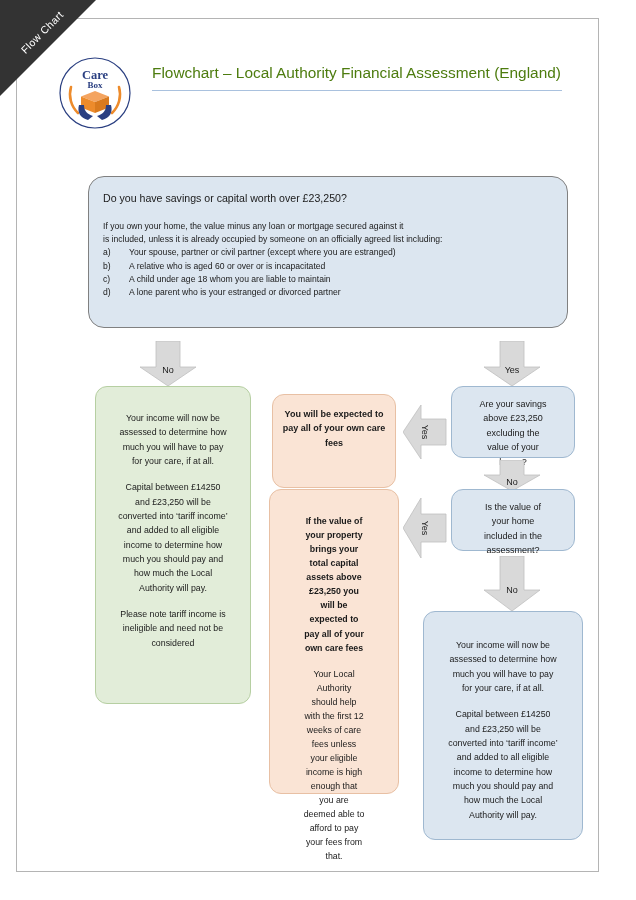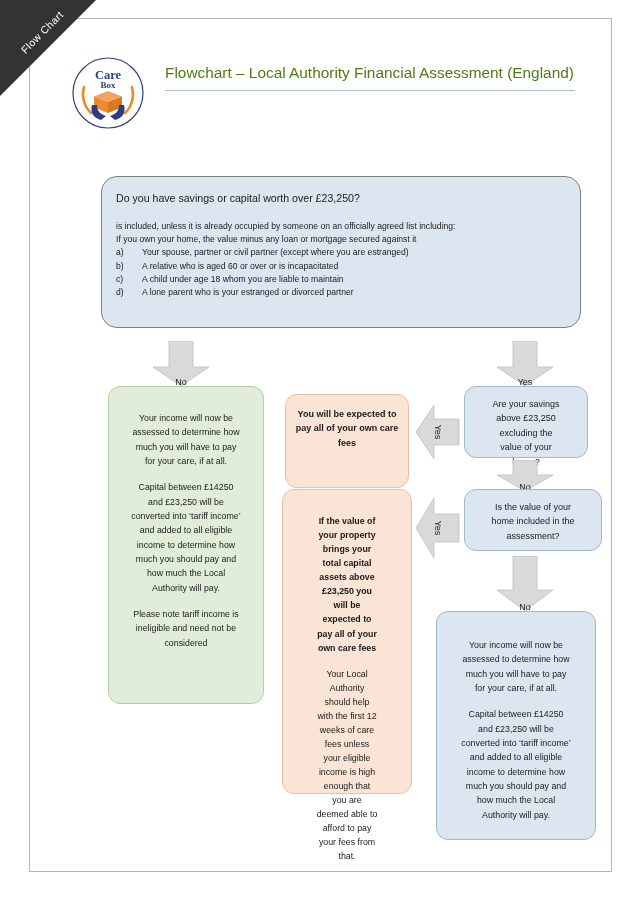--- a/index.html
+++ b/index.html
@@ -11,21 +11,21 @@
     width: 636px;
     height: 900px;
     font-family: "Liberation Sans", sans-serif;
     overflow: hidden;
     position: relative;
   }
 
   
   #page {
     position: absolute;
-    left: 29px;
+    left: 16px;
     top: 18px;
     width: 583px;
     height: 854px;
     background: #ffffff;
     border: 1px solid #b4b4b4;
     box-sizing: border-box;
   }
 
   
   #ribbon {
@@ -167,21 +167,21 @@
   }
   .boxtext p { margin: 12px; }
   .boxtext p + p { margin-top: 12px; }
   .boxtext .bold { font-weight: bold; }
 
   
   #green-left   { left: 78px;  top: 367px; width: 156px; height: 318px; }
   #peach-top    { left: 255px; top: 375px; width: 124px; height: 94px; }
   #peach-main   { left: 252px; top: 470px; width: 130px; height: 305px; }
   #blue-d1      { left: 434px; top: 367px; width: 124px; height: 72px; }
-  #blue-d2      { left: 434px; top: 470px; width: 138px; height: 62px; }
+  #blue-d2      { left: 434px; top: 470px; width: 124px; height: 62px; }
   #blue-result  { left: 406px; top: 592px; width: 160px; height: 229px; }
 
   #green-left .boxtext  { font-size: 8.8px; line-height: 1.63; padding: 12px 10px; }
   #blue-result .boxtext { font-size: 8.8px; line-height: 1.63; padding: 14px 12px; }
   #peach-main .boxtext  { font-size: 8.8px; line-height: 1.6;  padding: 12px 21px; }
   #peach-top .boxtext   { font-size: 9px;   line-height: 1.6;  padding: 12px 8px; font-weight: bold; }
   #blue-d1 .boxtext,
   #blue-d2 .boxtext     { font-size: 9px;   line-height: 1.6;  padding: 10px 23px; }
 
   
@@ -194,21 +194,21 @@
     left: 0;
     top: 0;
     width: 100%;
     height: 100%;
     display: flex;
     align-items: center;
     justify-content: center;
     font-size: 9px;
     color: #1a1a1a;
   }
-  .arrow-down .alabel { align-items: flex-end; padding-top: 12px; box-sizing: border-box; }
+  .arrow-down .alabel { align-items: center; padding-top: 12px; box-sizing: border-box; }
   .arrow-left .alabel span { transform: rotate(90deg); }
 
   #arrow-no-left   { left: 122px; top: 322px; width: 58px; height: 46px; }
   #arrow-yes-right { left: 466px; top: 322px; width: 58px; height: 46px; }
   #arrow-no-r1     { left: 466px; top: 441px; width: 58px; height: 32px; }
   #arrow-no-r2     { left: 466px; top: 537px; width: 58px; height: 56px; }
   #arrow-yes-1     { left: 386px; top: 385px; width: 44px; height: 56px; }
   #arrow-yes-2     { left: 386px; top: 478px; width: 44px; height: 62px; }
 </style>
 </head>
@@ -236,22 +236,22 @@
     </div>
 
     <div id="title-wrap">
       <div id="doc-title">Flowchart – Local Authority Financial Assessment (England)</div>
     </div>
   </div>
 
   <div class="fbox" id="q-top">
     <div class="q-head">Do you have savings or capital worth over £23,250?</div>
     <div class="q-body">
+      <div>If you own your home, the value minus any loan or mortgage secured against it</div>
       <div>is included, unless it is already occupied by someone on an officially agreed list including:</div>
-      <div>If you own your home, the value minus any loan or mortgage secured against it</div>
       <ul class="q-list">
         <li>
           <span class="mk">a)</span>
           <span>Your spouse, partner or civil partner (except where you are estranged)</span>
         </li>
         <li>
           <span class="mk">b)</span>
           <span>A relative who is aged 60 or over or is incapacitated</span>
         </li>
         <li>

